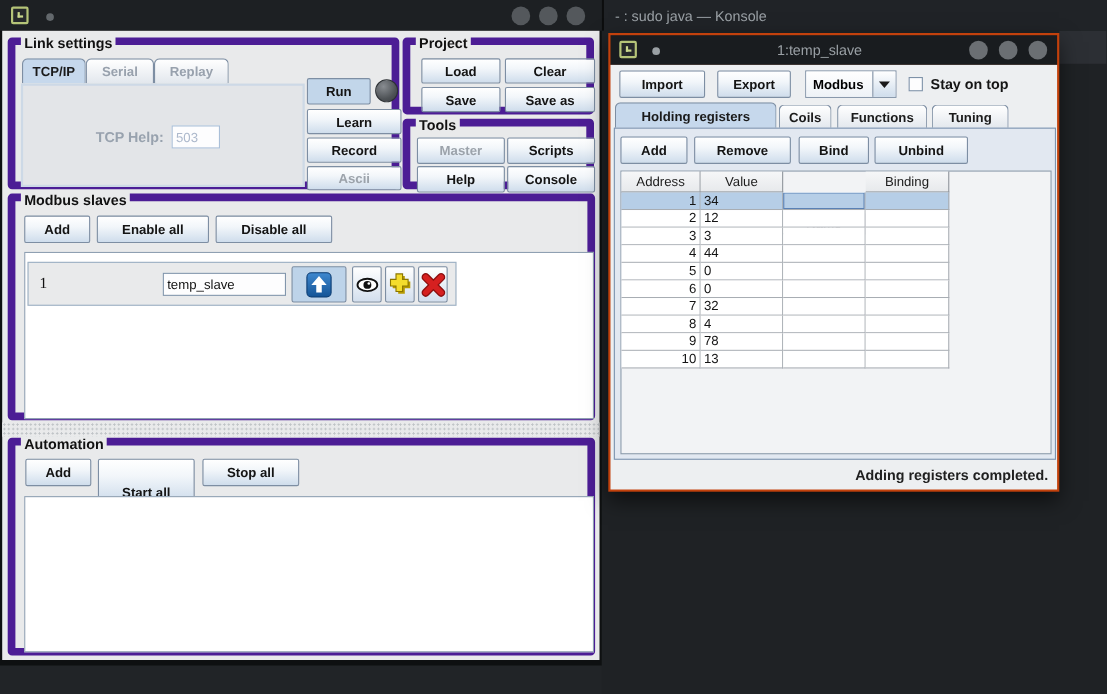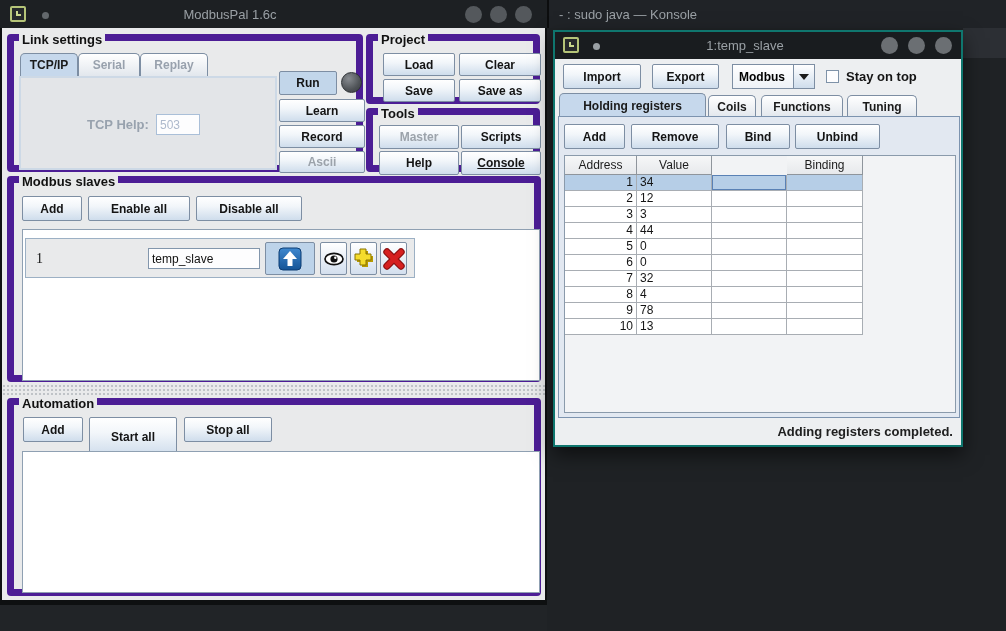--- a/index.html
+++ b/index.html
@@ -64,21 +64,20 @@
     <span class="wm-title" style="margin-left:10px;">- : sudo java — Konsole</span>
   </div>
   <div style="position:absolute; left:547px; top:28px; width:459px; height:603px; background:#1f2225;"></div>
   <div style="position:absolute; left:963px; top:28px; width:43px; height:30px; background:#2c2f34;"></div>
 
   <div class="wm-titlebar" style="left:0; top:0; width:547px; height:28px;">
     <span class="appicon" style="left:10px; top:6px;">
         <i></i>
       </span>
     <span class="dot" style="left:42px; top:12px; width:7px; height:7px;"></span>
-    <span class="wm-title" style="position:absolute; left:0; width:460px; text-align:center;">ModbusPal 1.6c</span>
     <span class="circ" style="left:465px; top:6px; width:17px; height:17px;"></span>
     <span class="circ" style="left:490px; top:6px; width:17px; height:17px;"></span>
     <span class="circ" style="left:515px; top:6px; width:17px; height:17px;"></span>
   </div>
 
   <div style="position:absolute; left:0; top:28px; width:547px; height:577px; background:#0e1011;">
     <div class="swing" style="left:2px; top:0; width:543px; height:572px;">
 
       <div class="group" style="left:5px; top:6px; width:356px; height:138px;">
         <span class="gtitle">Link settings</span>
@@ -132,21 +131,21 @@
         <span class="gtitle">Tools</span>
         <div class="btn disabled" style="left:6px; top:10px; width:80px; height:24px;">
           <span>Master</span>
           </div>
         <div class="btn" style="left:88px; top:10px; width:80px; height:24px;">
           <span>Scripts</span>
           </div>
         <div class="btn" style="left:6px; top:36px; width:80px; height:24px;">
           <span>Help</span>
           </div>
-        <div class="btn" style="left:88px; top:36px; width:80px; height:24px;text-decoration:underline;">
+        <div class="btn" style="left:88px; top:36px; width:80px; height:24px;">
           <span>Console</span>
           </div>
       </div>
 
       <div class="group" style="left:5px; top:148px; width:534px; height:206px;">
         <span class="gtitle">Modbus slaves</span>
         <div class="btn" style="left:8px; top:13px; width:60px; height:25px;">
           <span>Add</span>
           </div>
         <div class="btn" style="left:74px; top:13px; width:102px; height:25px;">
@@ -195,33 +194,33 @@
         </div>
       </div>
 
       <div class="divider" style="left:0; top:356px; width:543px; height:13px;"></div>
 
       <div class="group" style="left:5px; top:370px; width:534px; height:198px;">
         <span class="gtitle">Automation</span>
         <div class="btn" style="left:9px; top:12px; width:60px; height:25px;">
           <span>Add</span>
           </div>
-        <div class="btn" style="left:75px; top:12px; width:88px; height:39px;">
+        <div class="btn" style="left:75px; top:12px; width:88px; height:39px;align-items:flex-end;">
           <span>Start all</span>
           </div>
         <div class="btn" style="left:170px; top:12px; width:88px; height:25px;">
           <span>Stop all</span>
           </div>
         <div class="whitebox" style="left:8px; top:46px; width:518px; height:142px;"></div>
       </div>
 
     </div>
   </div>
 
-  <div style="position:absolute; left:553px; top:30px; width:410px; height:417px; background:#0f766e; padding:2px;
+  <div style="position:absolute; left:553px; top:30px; width:410px; height:417px; background:#c2410c; padding:2px;
               box-shadow:0 8px 18px rgba(0,0,0,0.55);">
     <div class="wm-titlebar" style="position:relative; left:0; top:0; width:406px; height:27px; background:#191c1f;">
       <span class="appicon" style="left:8px; top:5px;">
           <i></i>
         </span>
       <span class="dot" style="left:38px; top:11px; width:7px; height:7px; background:#9aa0a4;"></span>
       <span class="wm-title" style="position:absolute; left:0; width:380px; text-align:center;">1:temp_slave</span>
       <span class="circ" style="left:326px; top:5px; width:17px; height:17px; background:#6b6f73;"></span>
       <span class="circ" style="left:353px; top:5px; width:17px; height:17px; background:#6b6f73;"></span>
       <span class="circ" style="left:380px; top:5px; width:17px; height:17px; background:#6b6f73;"></span>

